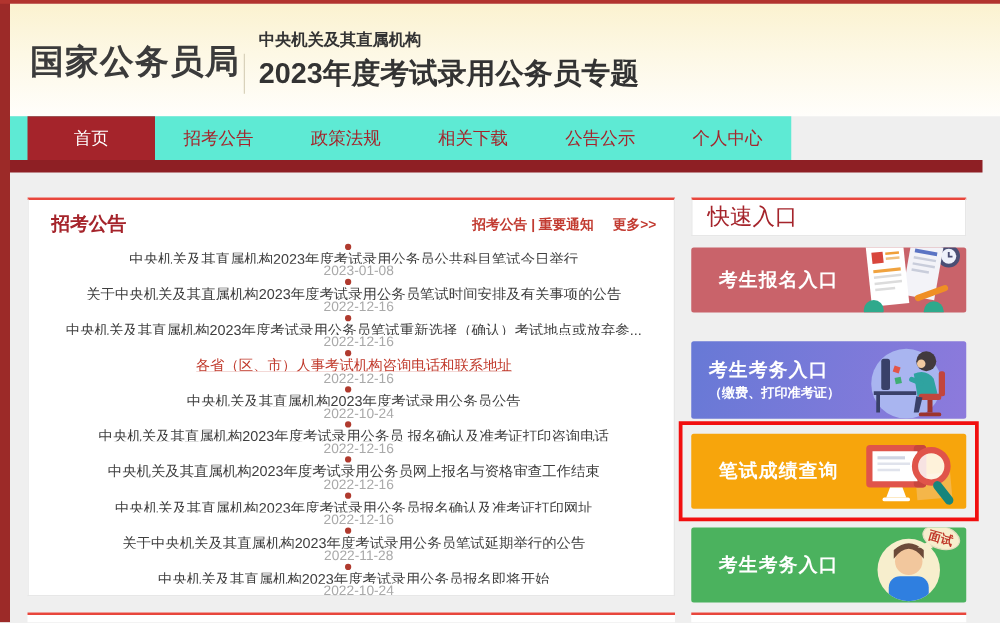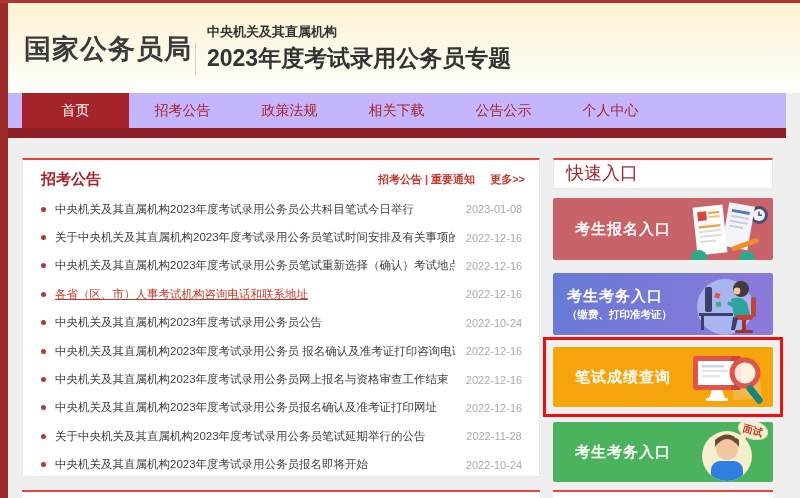--- a/index.html
+++ b/index.html
@@ -10,37 +10,37 @@
   .topline{position:absolute;left:0;top:0;width:800px;height:3px;background:#b2342e;z-index:9;}
   .stripe{position:absolute;left:0;top:0;width:8px;height:498px;background:#9c2a28;z-index:8;}
   .header{position:absolute;left:0;top:3px;width:800px;height:90px;
           background:linear-gradient(180deg,#fbf2d0 0%,#fdf8e5 45%,#fffefb 100%);}
   .brand{position:absolute;left:24px;top:28px;font-size:27px;font-weight:bold;color:#3b3b3b;letter-spacing:1px;}
   .hdiv{position:absolute;left:195px;top:40px;width:1px;height:32px;background:#d9d2bb;}
   .sub1{position:absolute;left:207px;top:20px;font-size:13px;font-weight:bold;color:#333;}
   .sub2{position:absolute;left:207px;top:40px;font-size:23px;font-weight:bold;color:#333;}
 
   
-  .nav{position:absolute;left:8px;top:93px;width:778px;height:35px;background:#c4b5fd;
+  .nav{position:absolute;left:8px;top:93px;width:625px;height:35px;background:#5eead4;
        display:flex;padding-left:14px;box-sizing:border-box;}
   .nav .tab{width:107px;height:35px;line-height:35px;text-align:center;font-size:14px;
             color:#a5242b;cursor:pointer;}
   .nav .tab.active{background:#a5242b;color:#fff;}
   .navstrip{position:absolute;left:8px;top:128px;width:778px;height:10px;background:#8e1f24;}
 
   
   .panel-left{position:absolute;left:22px;top:158px;width:518px;height:319px;background:#fff;
               border:1px solid #e7e7e7;border-top:2px solid #e8463c;box-sizing:border-box;}
   .phead{display:flex;justify-content:space-between;align-items:center;padding:10px 14px 4px 18px;}
   .ptitle{font-size:15px;font-weight:bold;color:#a5242b;}
   .plinks{font-size:11px;font-weight:bold;color:#c23b31;}
   .plinks .more{margin-left:12px;cursor:pointer;}
   .plinks span{cursor:pointer;}
   .list{padding:2px 14px 0 18px;}
-  .row{display:flex;align-items:center;height:28.4px;}
+  .row{display:flex;align-items:center;height:28.4px;flex-direction:column;}
   .bullet{width:5px;height:5px;border-radius:50%;background:#b03a2e;margin-right:9px;flex:none;}
   .row .txt{flex:1;font-size:11.5px;color:#3f3f3f;white-space:nowrap;overflow:hidden;cursor:pointer;}
   .row .txt.hl{color:#c0392b;text-decoration:underline;}
   .row .date{width:62px;text-align:center;font-size:11px;color:#a9a9a9;margin-left:8px;flex:none;}
 
   
   .panel-quick-head{position:absolute;left:553px;top:158px;width:220px;height:31px;background:#fff;
                     border:1px solid #e7e7e7;border-top:2px solid #e8463c;box-sizing:border-box;
                     line-height:27px;padding-left:12px;font-size:18px;font-weight:normal;color:#a5242b;}
   .quick-btns{position:absolute;left:553px;top:198px;width:220px;height:284px;}
@@ -140,21 +140,21 @@
           <span class="txt">中央机关及其直属机构2023年度考试录用公务员报名即将开始</span>
           <span class="date">2022-10-24</span>
         </div>
       </div>
   </section>
 
   <section class="panel-quick-head">
     <span>快速入口</span>
   </section>
   <div class="quick-btns">
-      <div class="qbtn" style="top: 0px; height: 62px; background: rgb(201, 99, 106);">
+      <div class="qbtn" style="top: 0px; height: 52px; background: rgb(201, 99, 106);">
         <div class="qlabel">
           <div class="l1">考生报名入口</div>
         </div>
         <span class="qicon"><svg width="92" height="58" viewBox="0 0 92 58">
             <circle cx="80" cy="13" r="9" fill="#4a4e74"></circle>
             <circle cx="80" cy="13" r="6" fill="#eef1fb"></circle>
             <path d="M80 9.5v3.8h3" stroke="#4a4e74" stroke-width="1.5" fill="none"></path>
             <g transform="rotate(10 58 26)">
               <rect x="46" y="2" width="26" height="44" fill="#f3f3f8"></rect>
               <rect x="50" y="8" width="18" height="3" fill="#5b74c4"></rect>

